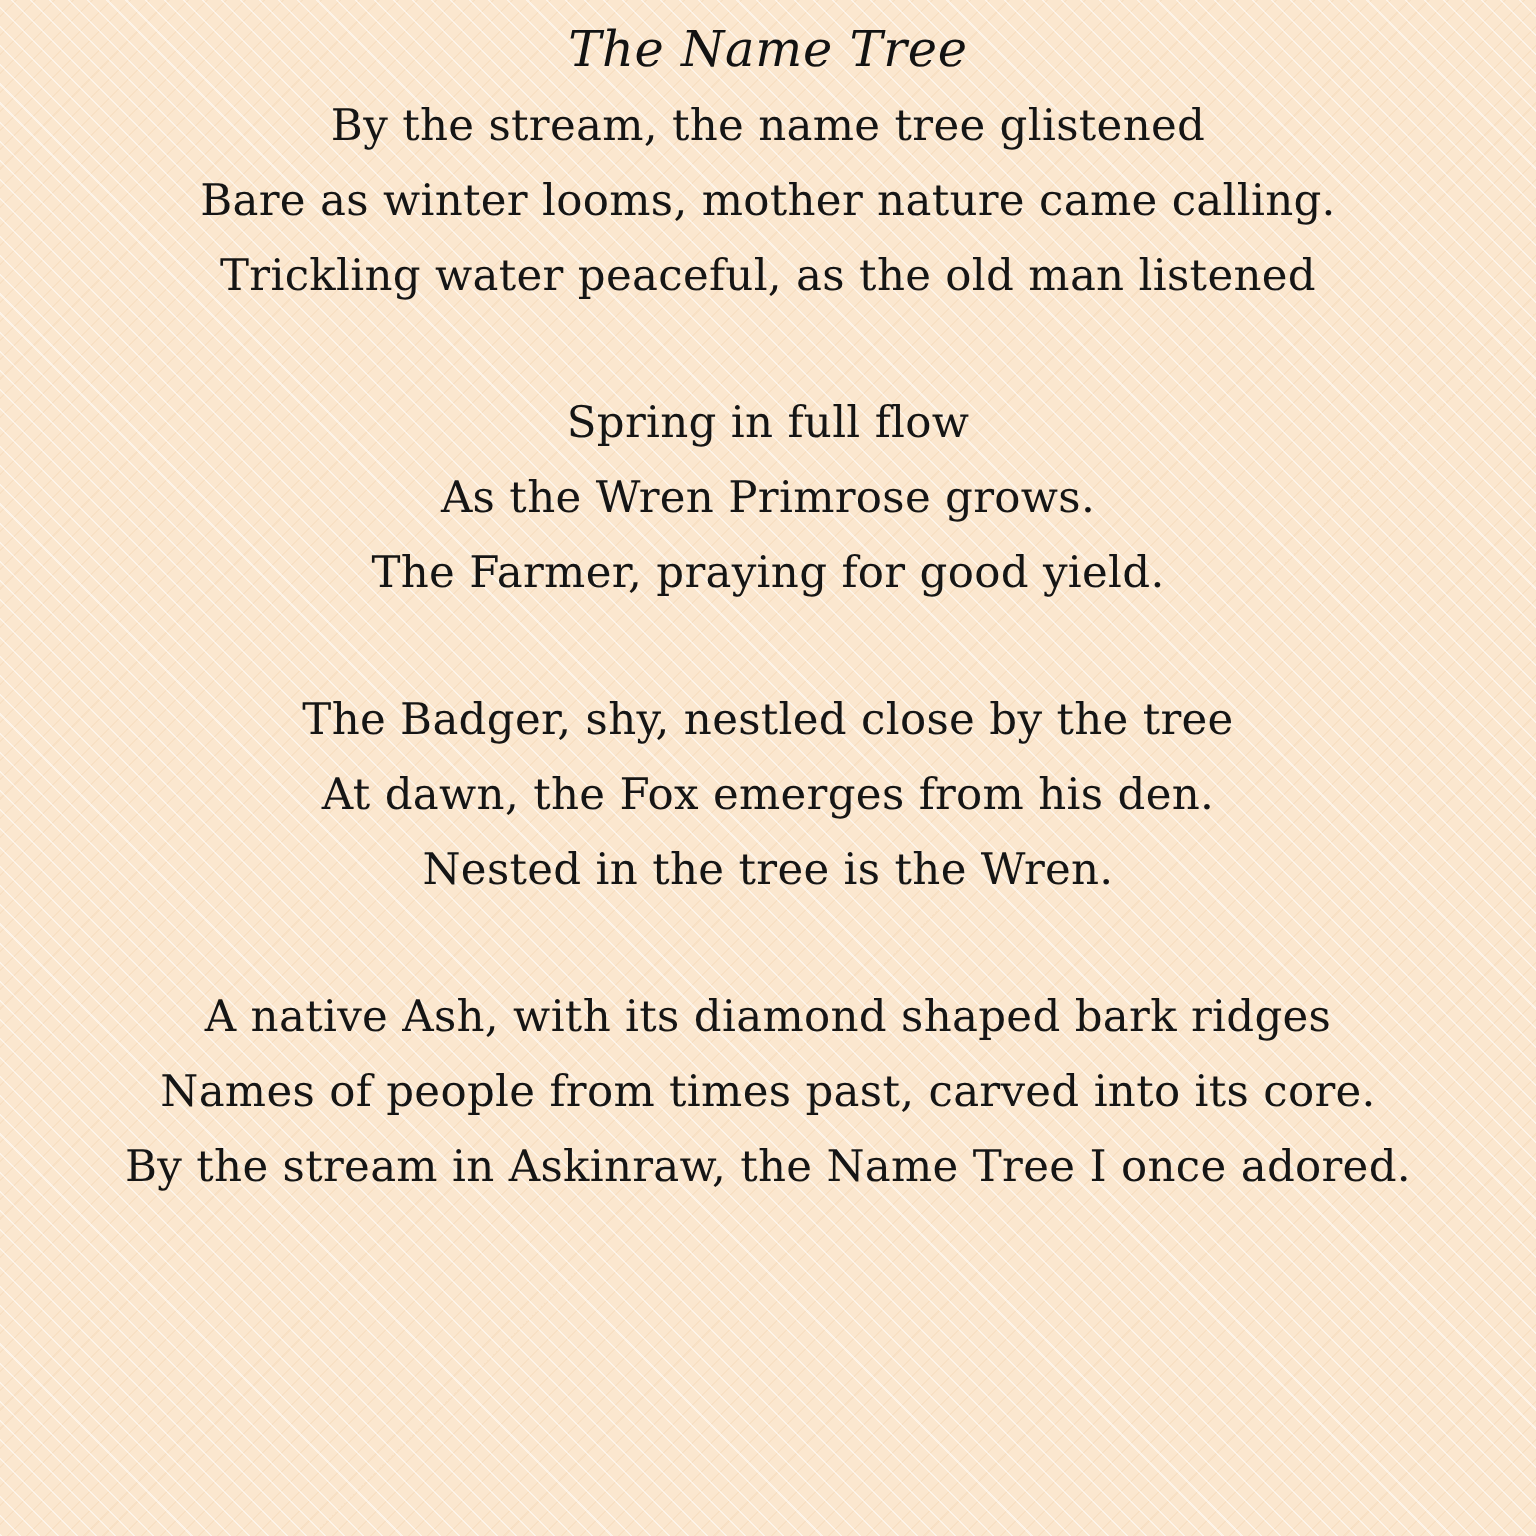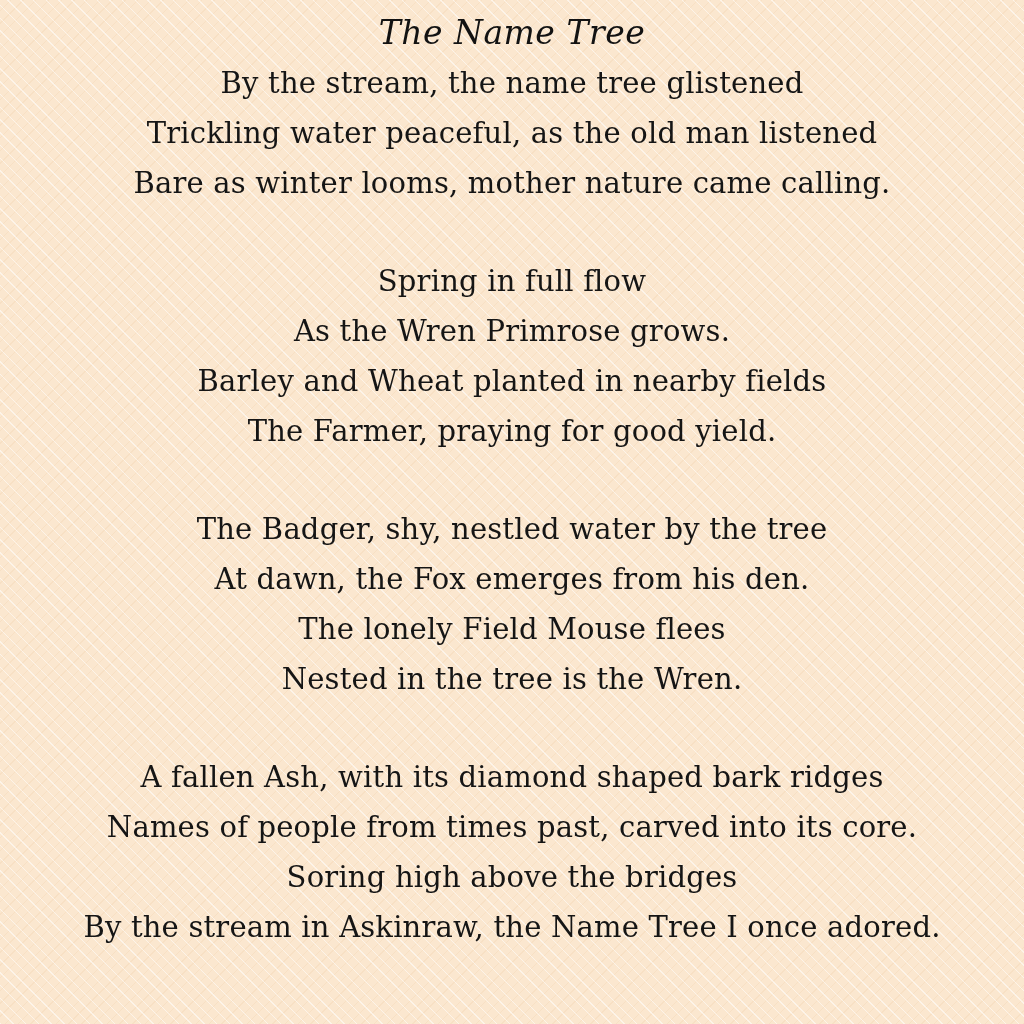--- a/index.html
+++ b/index.html
@@ -85,42 +85,39 @@
 <body>
 
 <div id="page">
 
   <div id="poem">
 
     <div class="poem-title">The Name Tree</div>
 
     <div class="stanza">
       <div class="line">By the stream, the name tree glistened</div>
+      <div class="line">Bare as winter looms, mother nature came calling.</div>
       <div class="line">Trickling water peaceful, as the old man listened</div>
-      <div class="line">Bare as winter looms, mother nature came calling.</div>
     </div>
 
     <div class="stanza">
       <div class="line">Spring in full flow</div>
       <div class="line">As the Wren Primrose grows.</div>
-      <div class="line">Barley and Wheat planted in nearby fields</div>
       <div class="line">The Farmer, praying for good yield.</div>
     </div>
 
     <div class="stanza">
-      <div class="line">The Badger, shy, nestled water by the tree</div>
+      <div class="line">The Badger, shy, nestled close by the tree</div>
       <div class="line">At dawn, the Fox emerges from his den.</div>
-      <div class="line">The lonely Field Mouse flees</div>
       <div class="line">Nested in the tree is the Wren.</div>
     </div>
 
     <div class="stanza">
-      <div class="line">A fallen Ash, with its diamond shaped bark ridges</div>
+      <div class="line">A native Ash, with its diamond shaped bark ridges</div>
       <div class="line">Names of people from times past, carved into its core.</div>
-      <div class="line">Soring high above the bridges</div>
       <div class="line">By the stream in Askinraw, the Name Tree I once adored.</div>
     </div>
 
   </div>
 
   <div id="signature">
     
   </div>
 
 </div>

